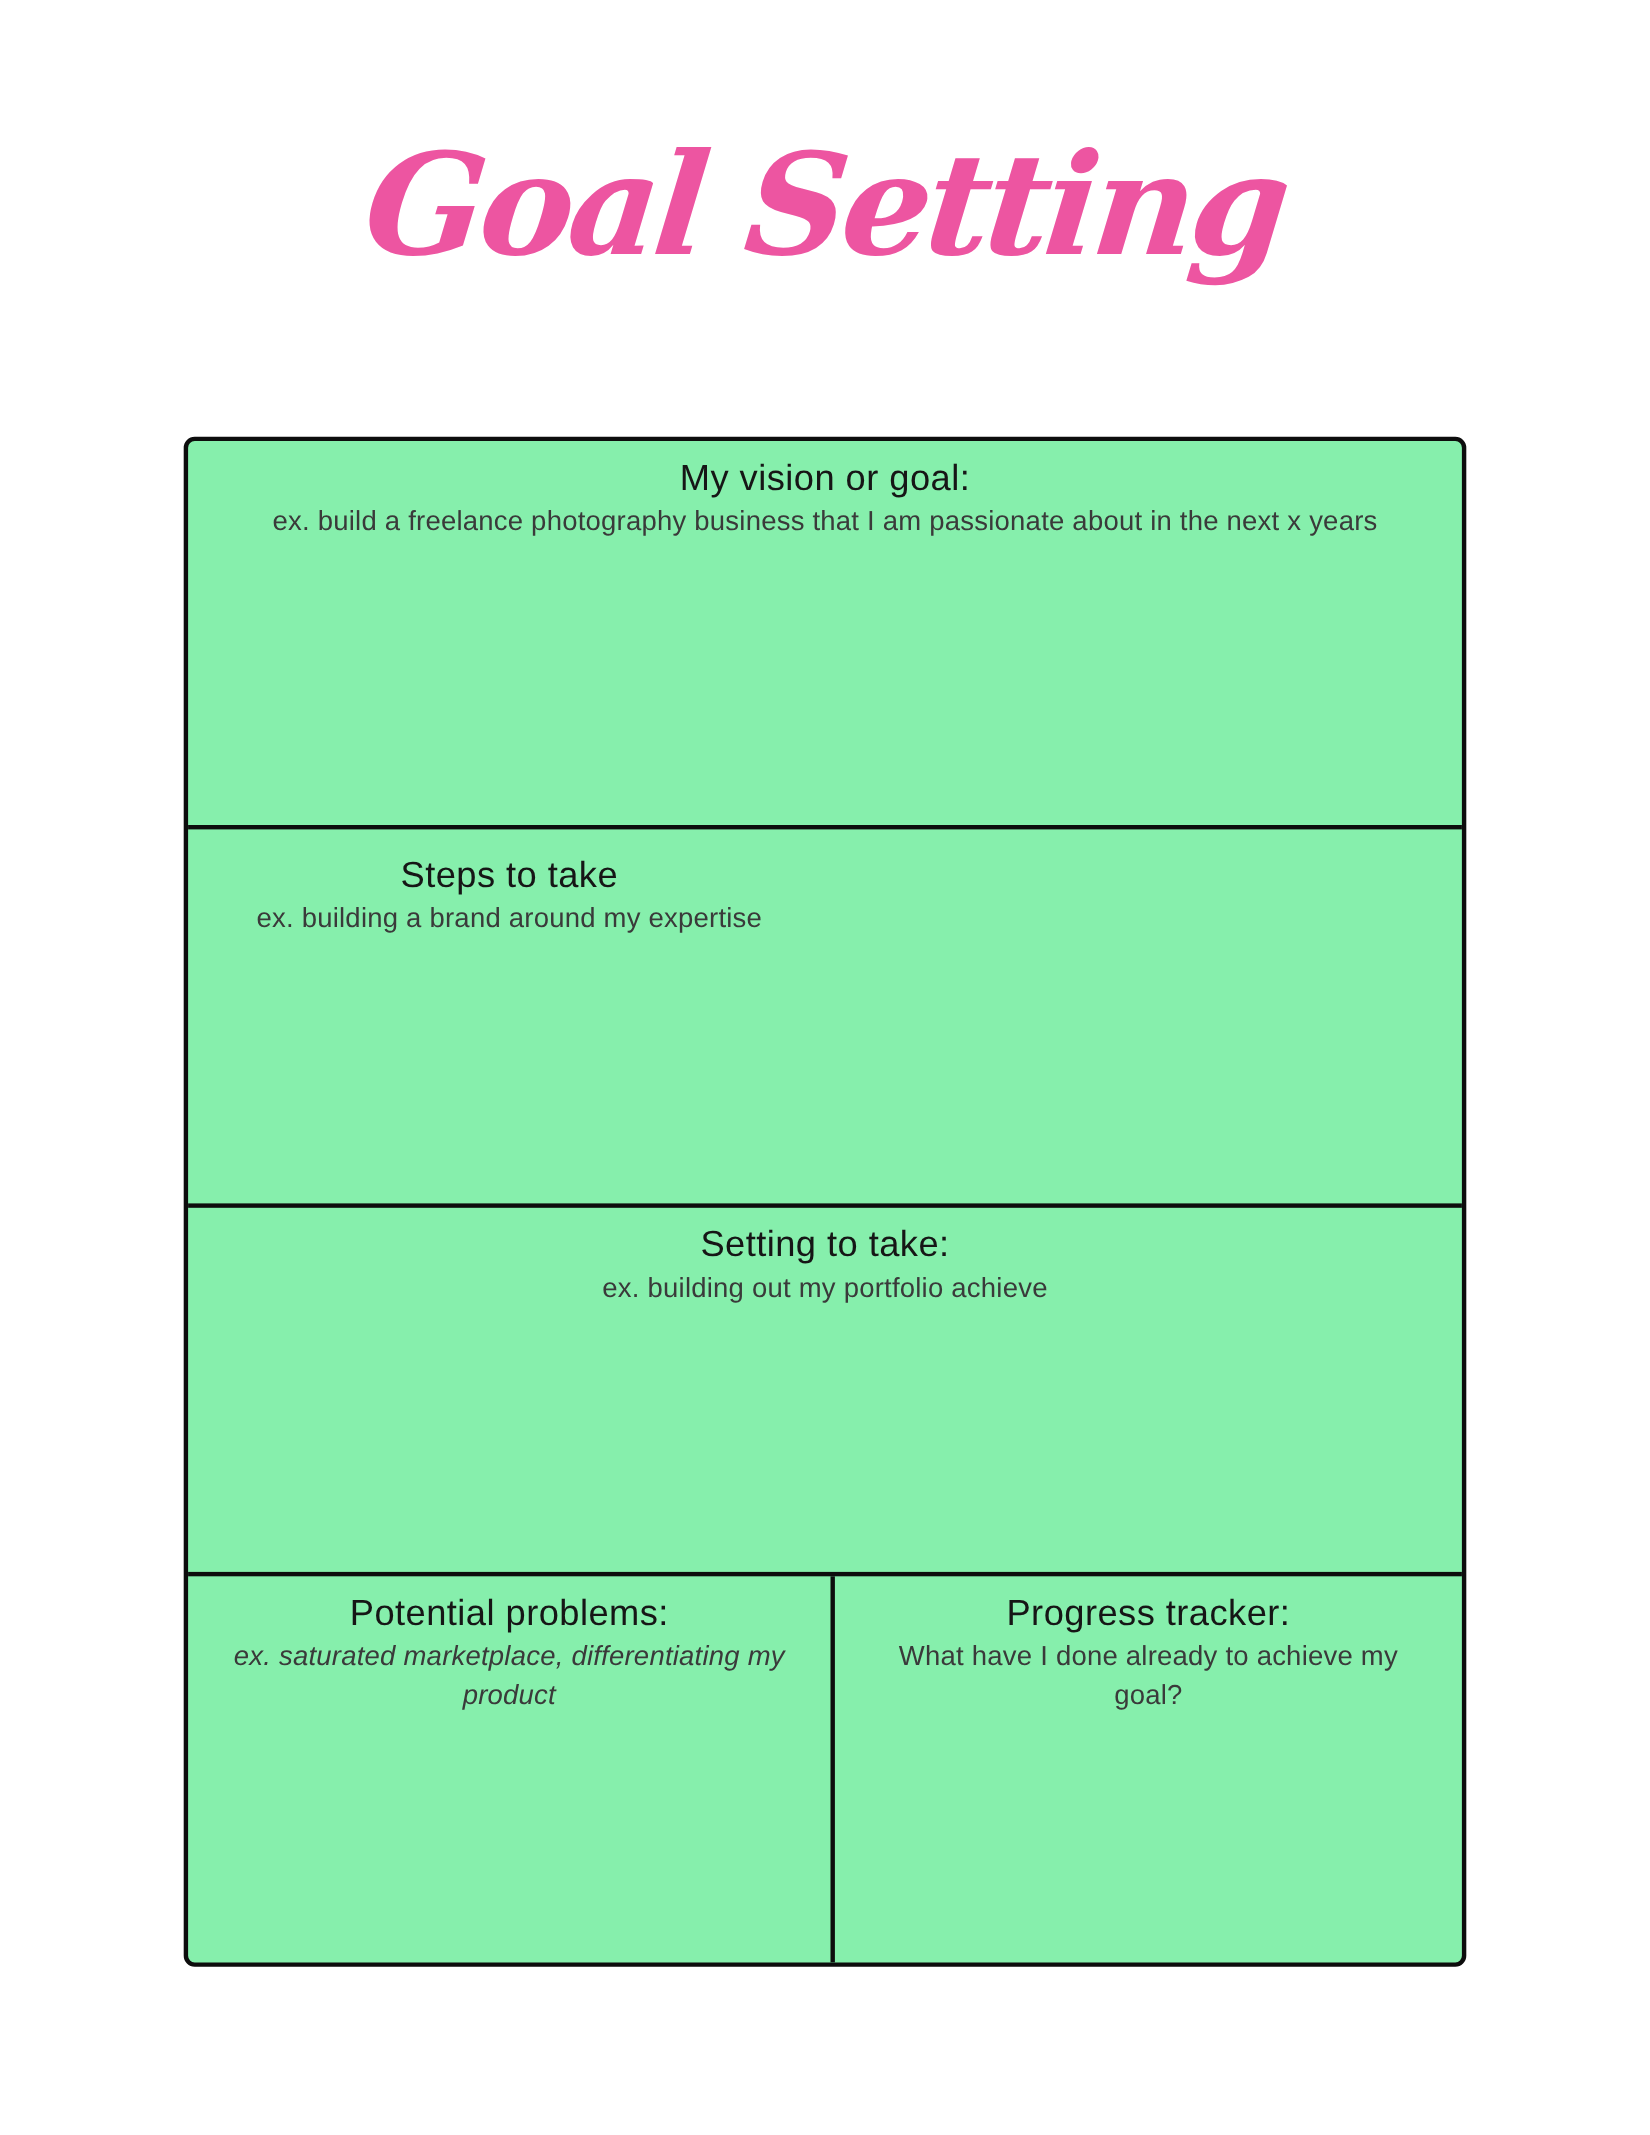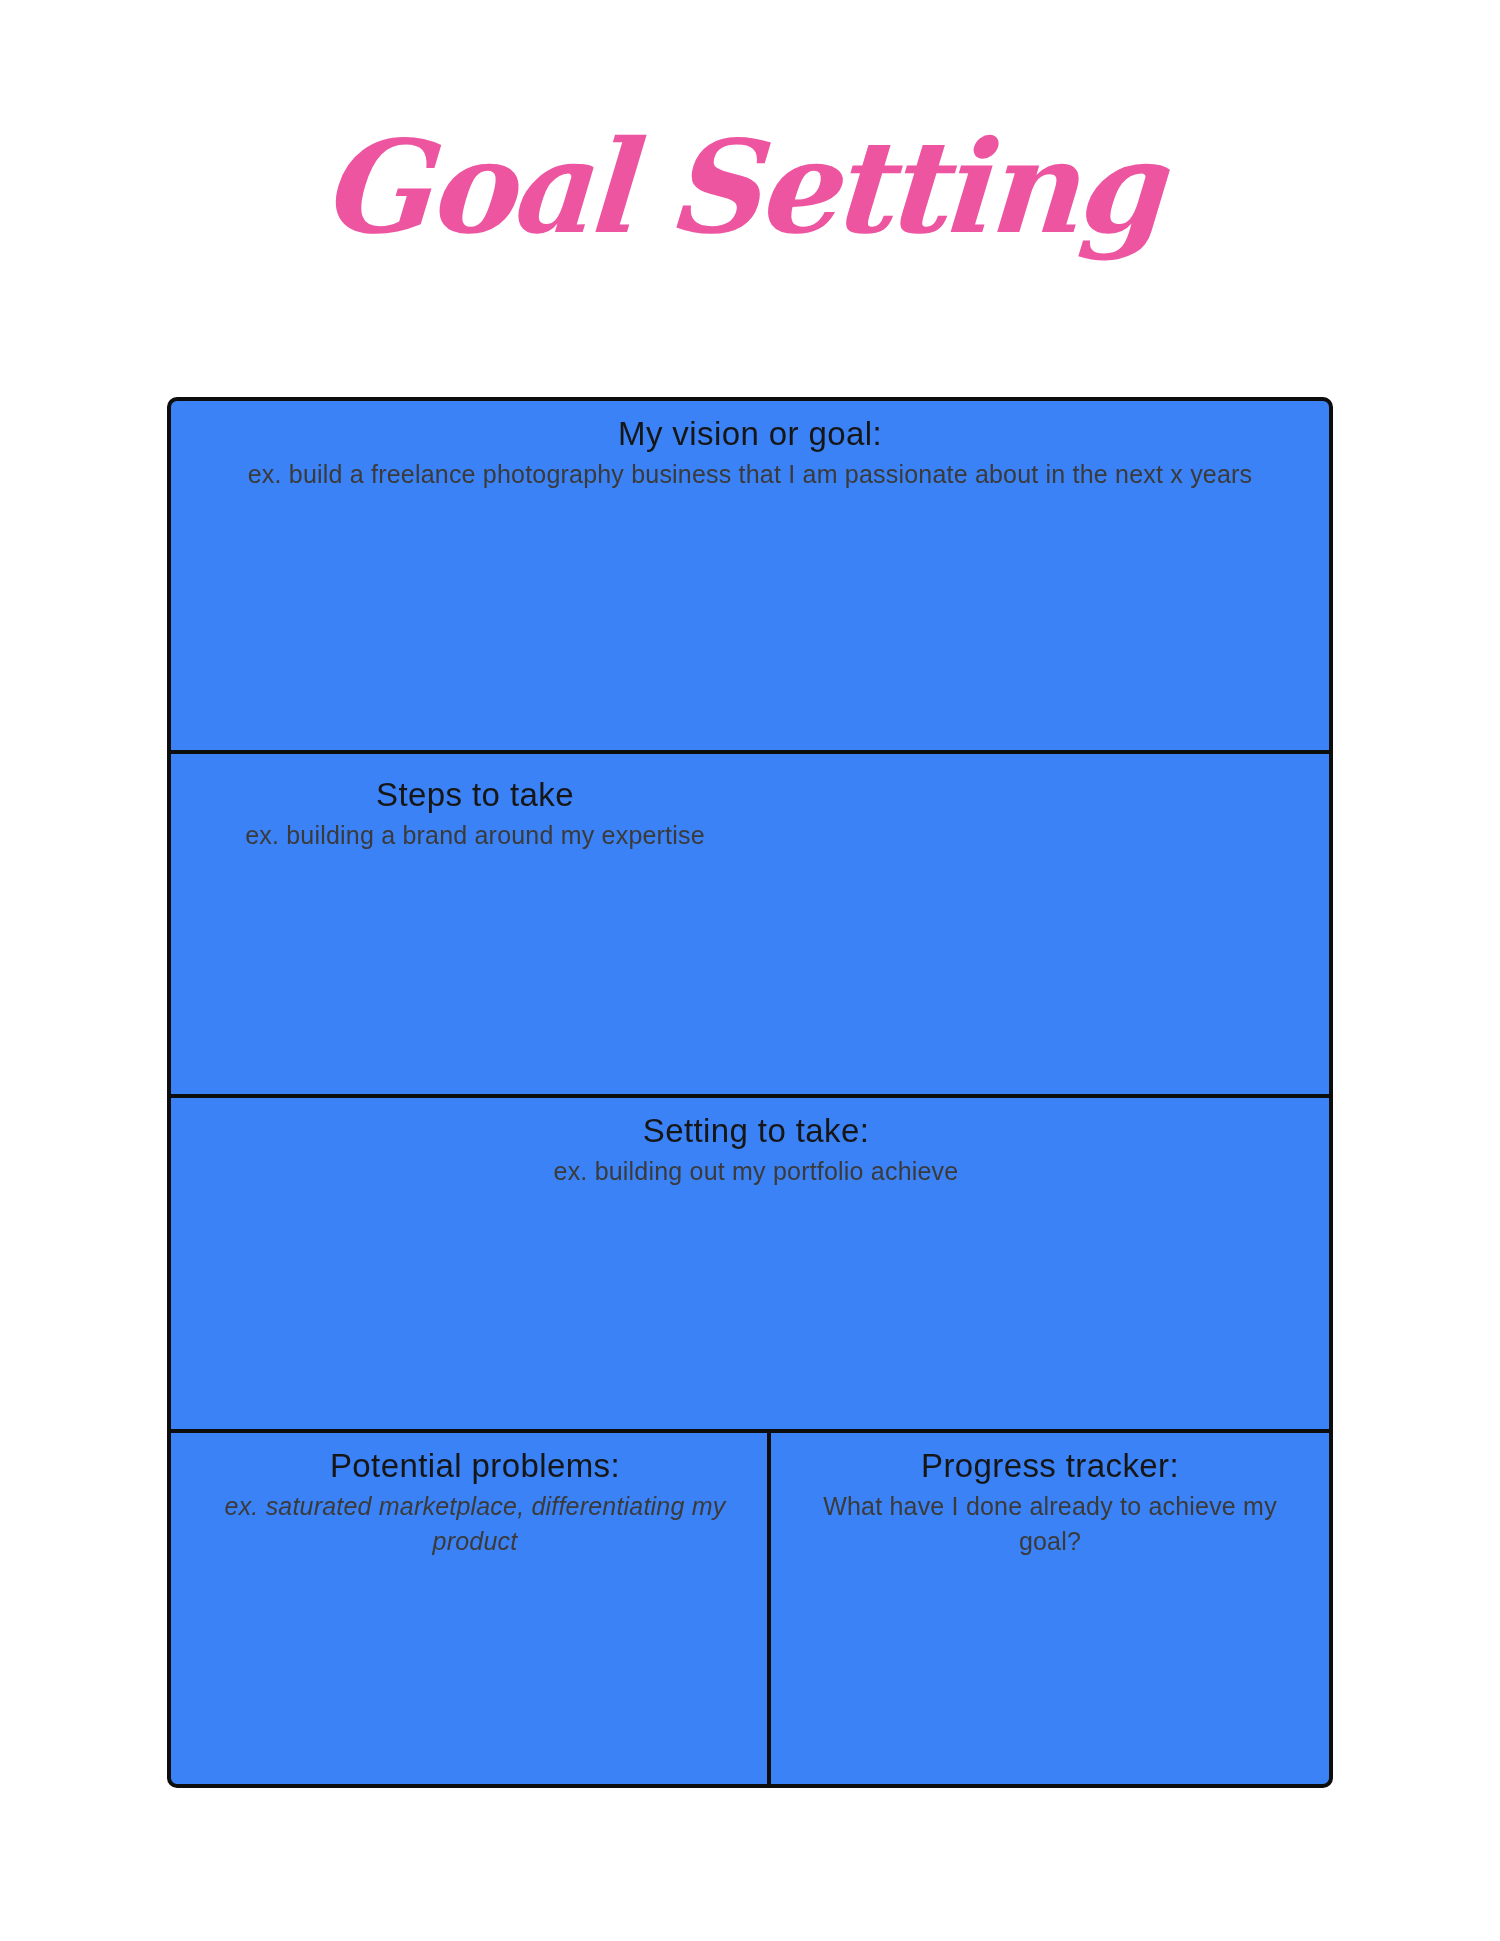--- a/index.html
+++ b/index.html
@@ -35,27 +35,27 @@
 
   
   .sheet {
     position: absolute;
     left: 167px;
     top: 397px;
     width: 1166px;
     height: 1391px;
     border: 4px solid #0d0d0d;
     border-radius: 10px;
-    background: #3b82f6;
+    background: #86efac;
     display: flex;
     flex-direction: column;
   }
 
   .row { width: 100%; display: flex; }
-  .row + .row { border-top: 4px solid #0d0d0d; padding-left: 12px; }
+  .row + .row { border-top: 4px solid #0d0d0d; }
 
   .row-vision   { height: 349px; }
   .row-steps    { height: 344px; }
   .row-actions  { height: 335px; }
   .row-problems { flex: 1; }
 
   .cell {
     display: flex;
     flex-direction: column;
     align-items: center;

